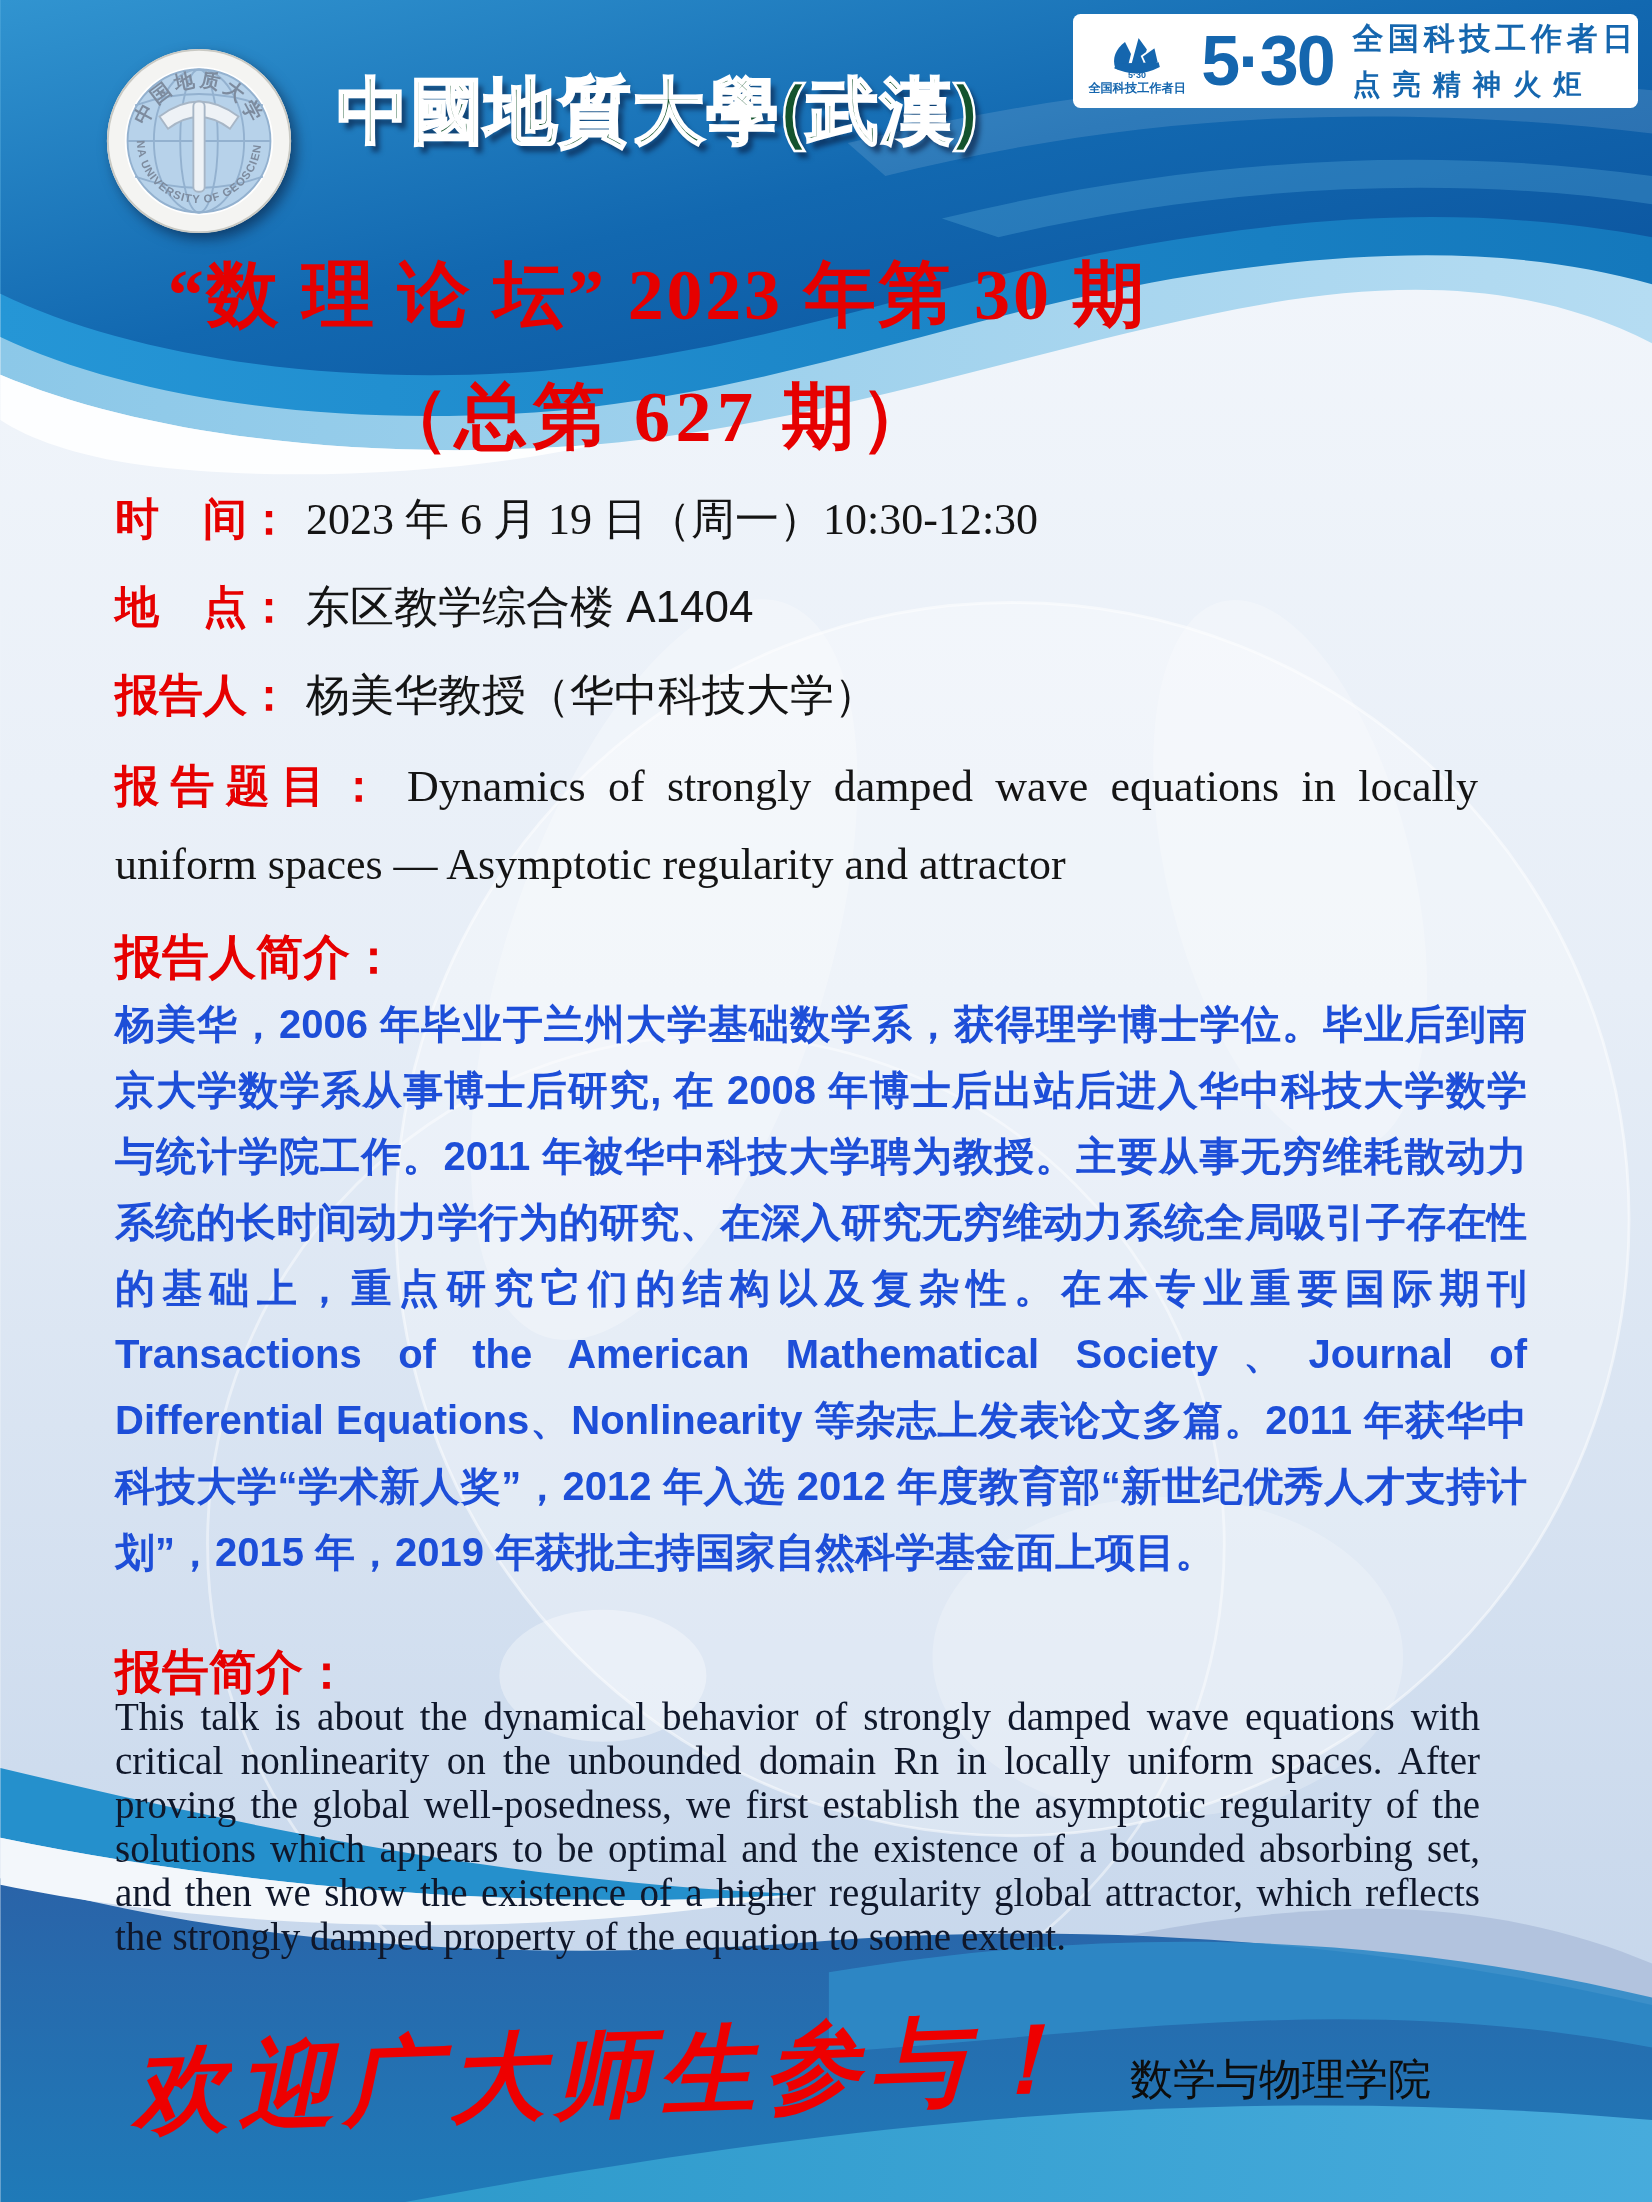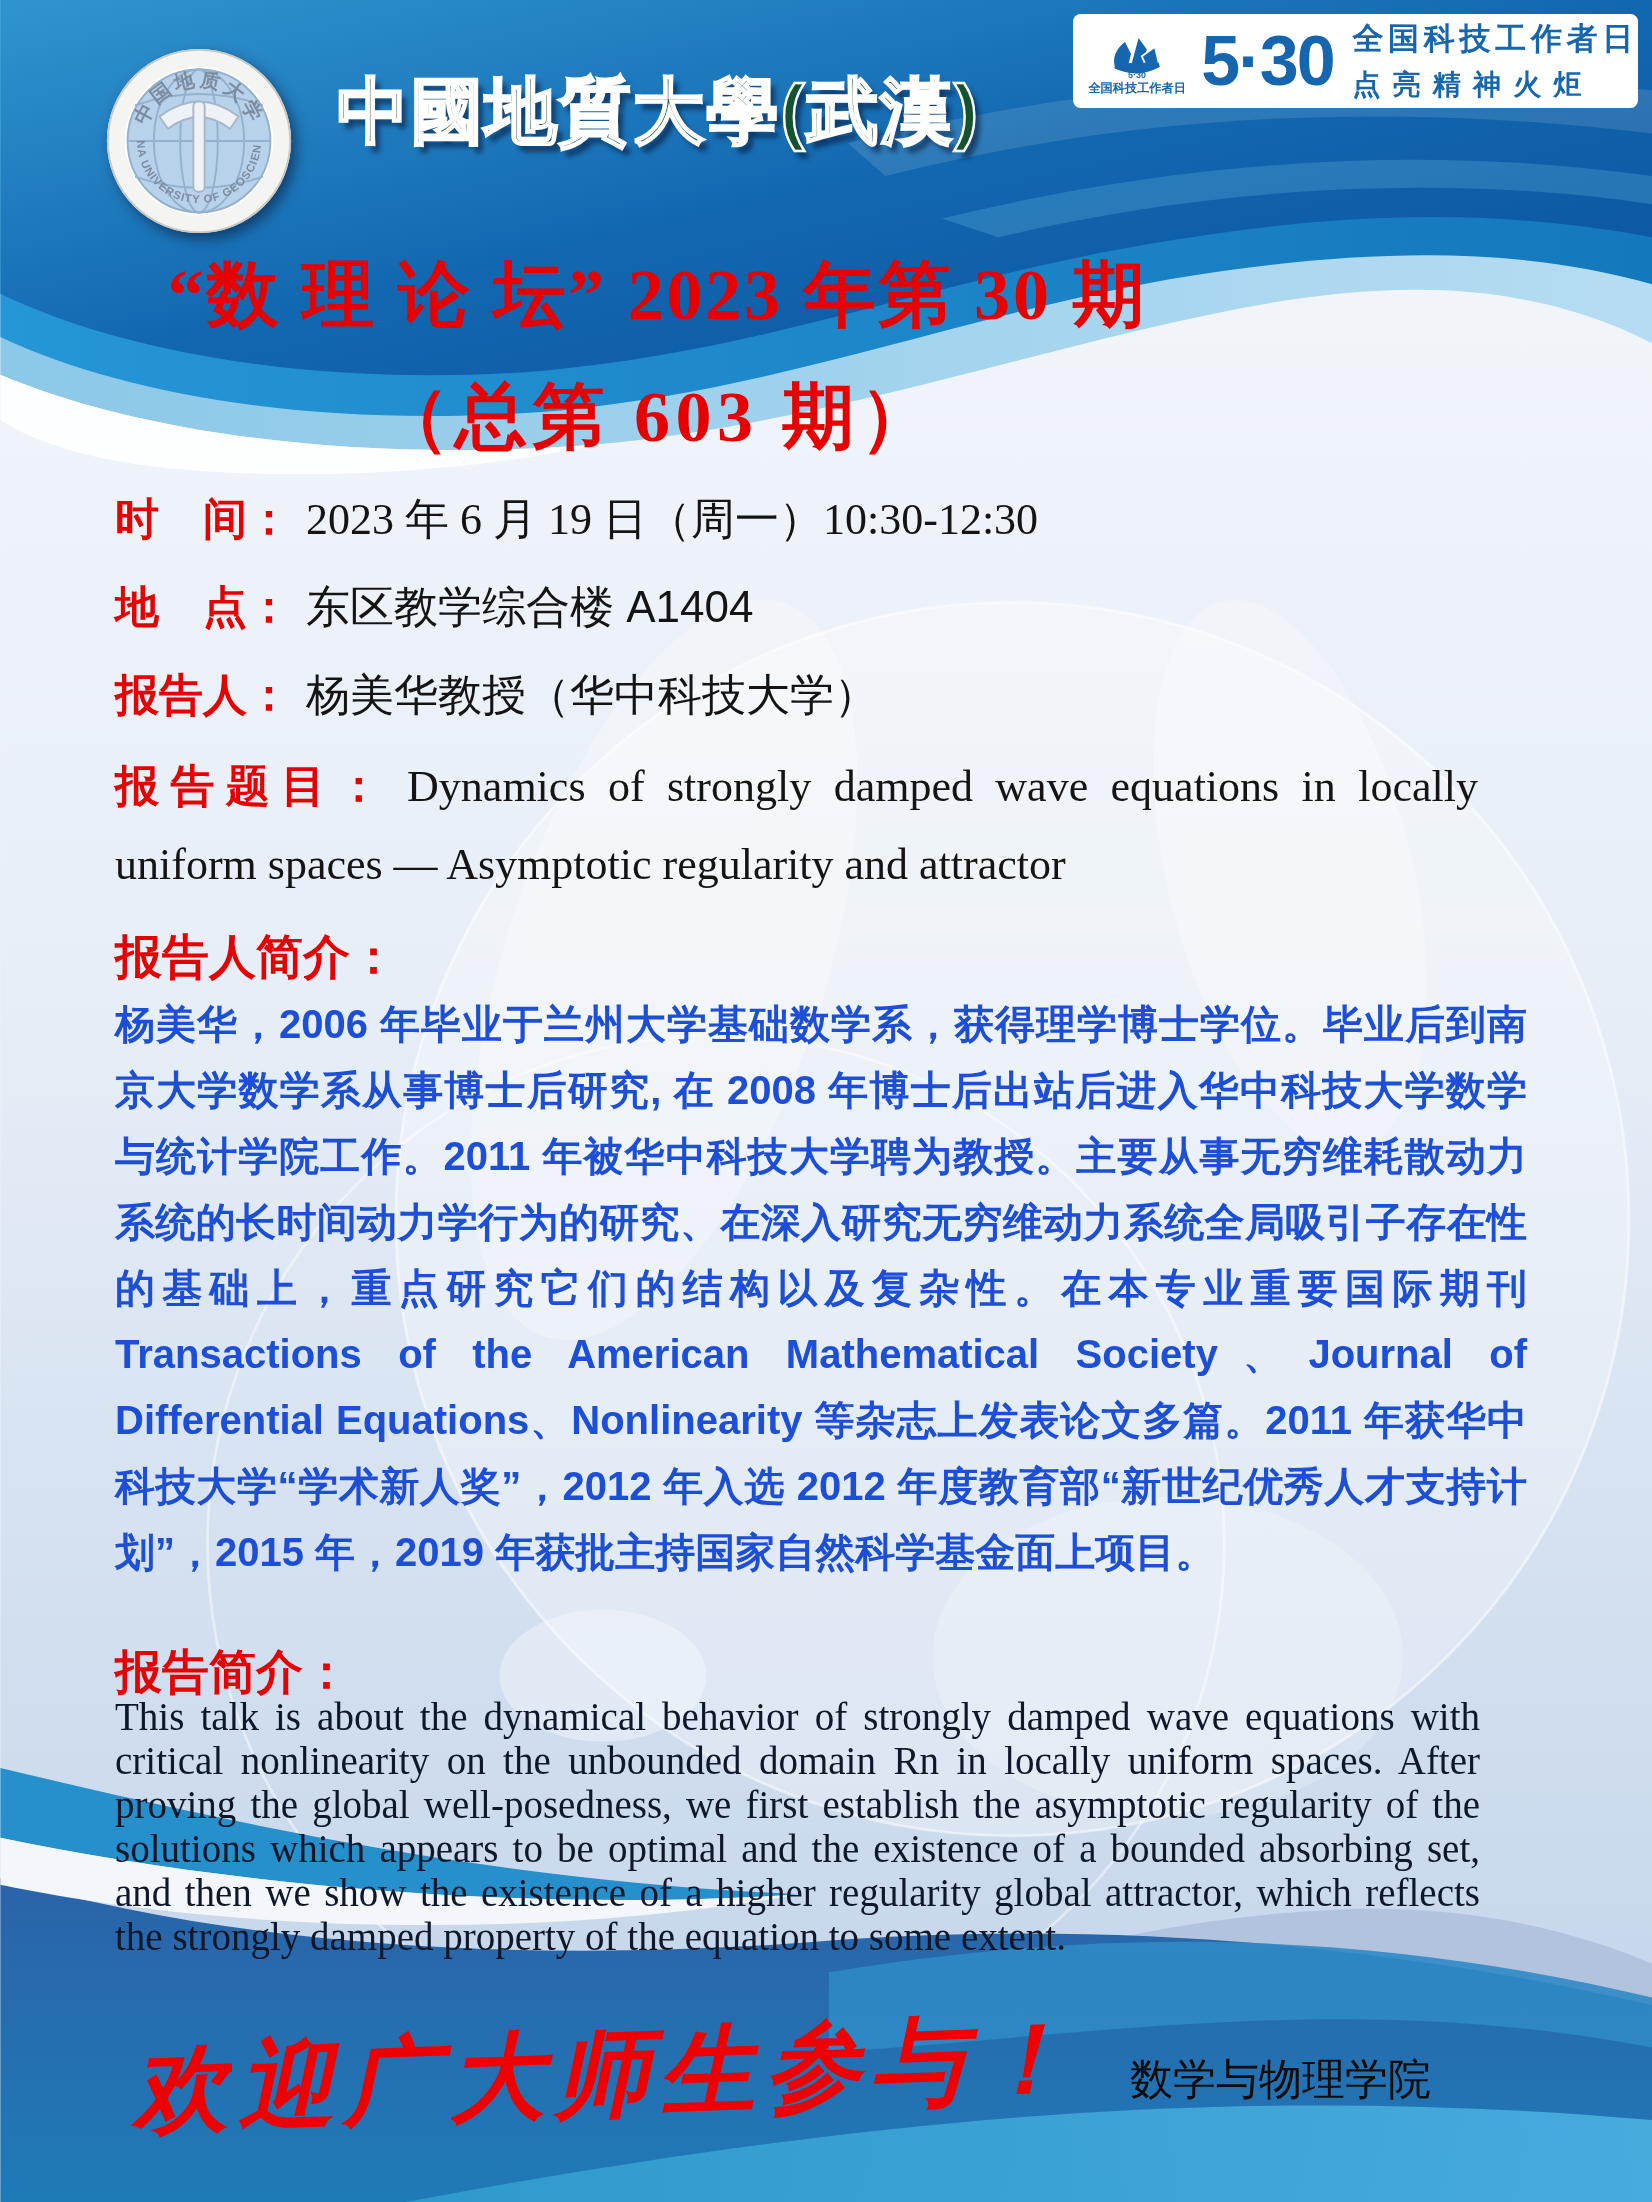--- a/index.html
+++ b/index.html
@@ -180,21 +180,21 @@
       <div class="badge-icon-caption">全国科技工作者日</div>
     </div>
     <div class="badge-530">5·30</div>
     <div class="badge-col">
       <div class="l1">全国科技工作者日</div>
       <div class="l2">点亮精神火炬</div>
     </div>
   </div>
 
   <div class="layer title1">“数 理 论 坛” 2023 年第 30 期</div>
-  <div class="layer title2">（总第 603 期）</div>
+  <div class="layer title2">（总第 627 期）</div>
 
   <p class="layer row r1" style="margin:0;">
     <span class="lbl">时　间：</span><span class="val val-serif">2023 年 6 月 19 日（周一）10:30-12:30</span>
   </p>
   <p class="layer row r2" style="margin:0;">
     <span class="lbl">地　点：</span><span class="val">东区教学综合楼 A1404</span>
   </p>
   <p class="layer row r4" style="margin:0;">
     <span class="lbl">报告题目：</span><span class="val">Dynamics of strongly damped wave equations in locally uniform spaces — Asymptotic regularity and attractor</span>
   </p>

